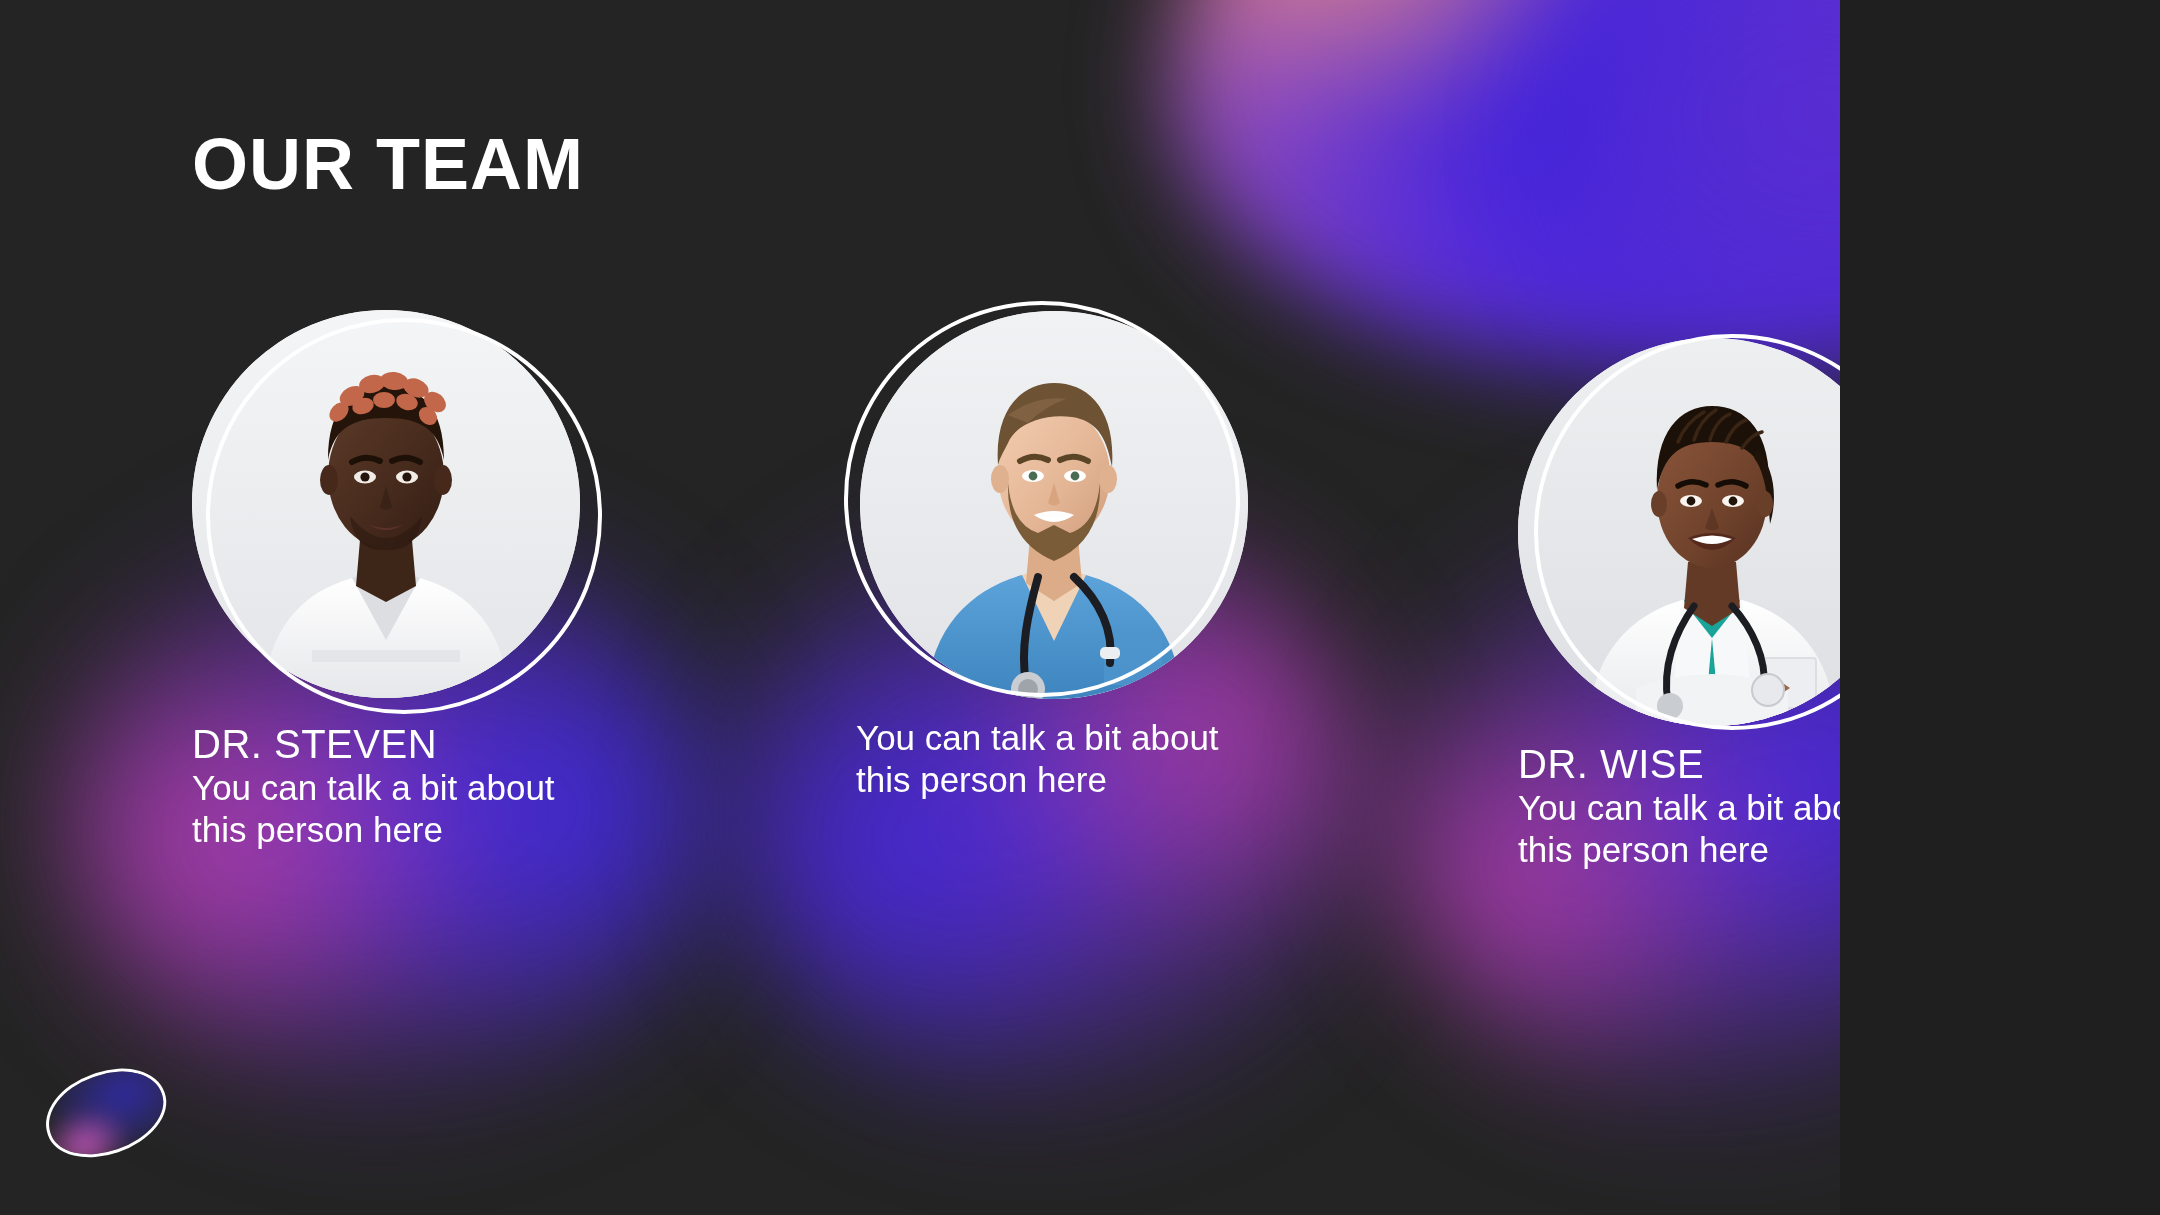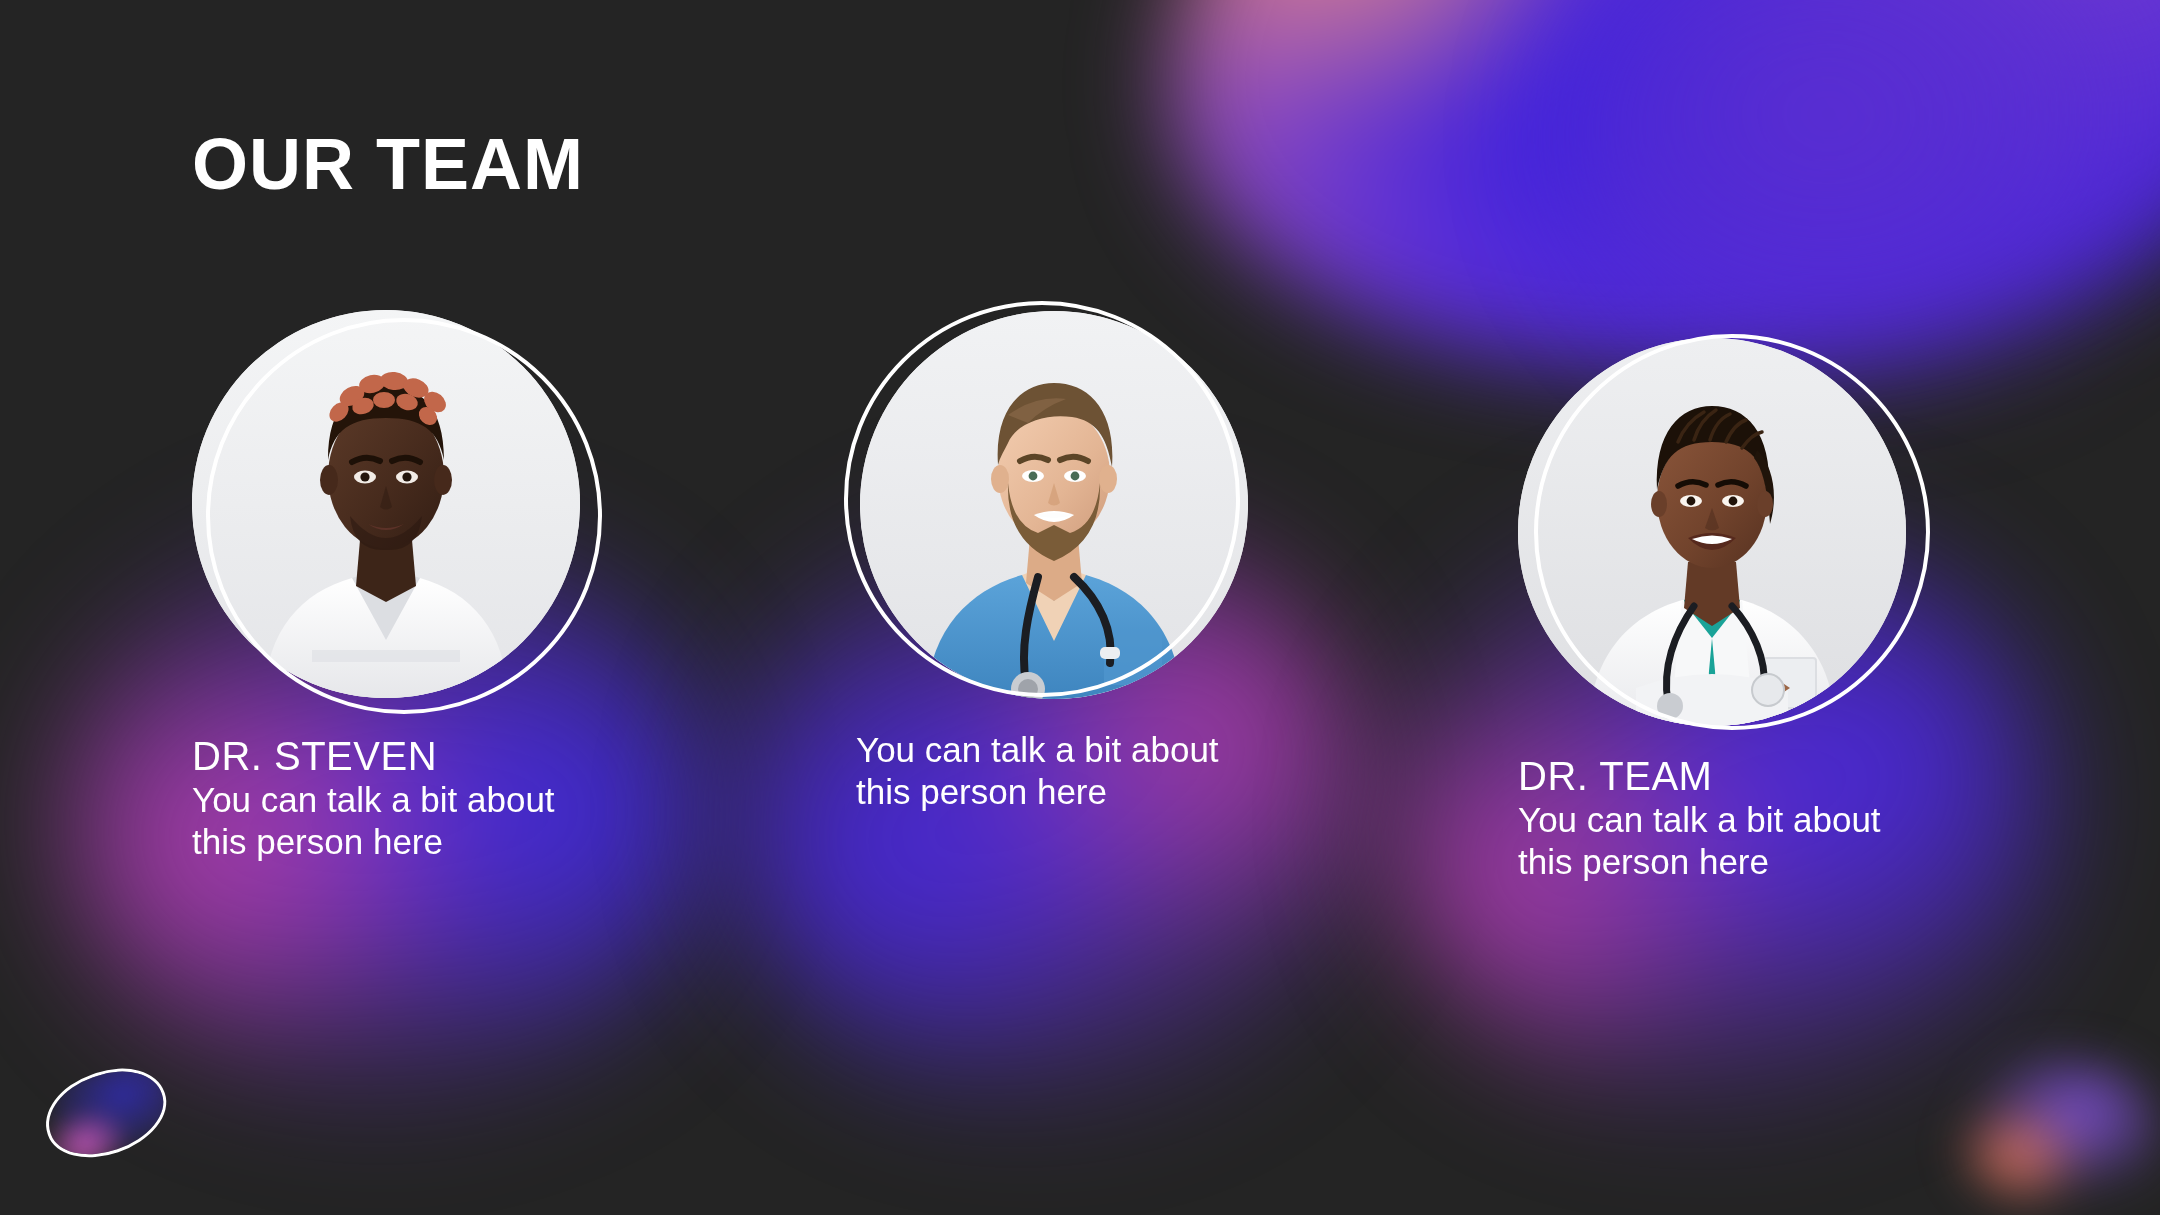--- a/index.html
+++ b/index.html
@@ -2,21 +2,21 @@
 <html><head>
 <meta charset="utf-8">
 <style>
   html, body {
     margin: 0;
     padding: 0;
     background: #1f1f1f;
   }
   .slide {
     position: relative;
-    width: 2160px;
+    width: 1840px;
     height: 1215px;
     background: #242424;
     overflow: hidden;
     font-family: "Liberation Sans", sans-serif;
   }
 
   
   .bg-layer {
     position: absolute;
     inset: 0;
@@ -159,21 +159,21 @@
     height: 388px;
     border-radius: 50%;
     overflow: hidden;
     background: #e9eaec;
   }
   .m2 .avatar-photo { left: 4px; top: 6px; }
   .m3 .avatar-photo { left: 0px; top: 8px; }
 
   .photo-art { position: absolute; inset: 0; }
 
-  .member-text { margin-top: 24px; }
+  .member-text { margin-top: 12px; }
   .member-name {
     font-size: 40px;
     font-weight: 400;
     color: #ffffff;
     line-height: 1.12;
     letter-spacing: 0.5px;
     white-space: nowrap;
   }
   .member-desc {
     font-size: 35px;
@@ -402,19 +402,19 @@
 
             <path d="M176 268 C156 296 144 330 150 364" stroke="#1b1d22" stroke-width="7" fill="none" stroke-linecap="round"></path>
             <path d="M214 268 C236 292 248 322 246 348" stroke="#1b1d22" stroke-width="7" fill="none" stroke-linecap="round"></path>
             <circle cx="250" cy="352" r="16" fill="#e7e9ec" stroke="#c7cace" stroke-width="2"></circle>
             <circle cx="152" cy="368" r="13" fill="#c9ccd1"></circle>
           </svg>
         </div>
         <div class="avatar-ring"></div>
       </div>
       <div class="member-text">
-        <div class="member-name">DR. TEAM</div>
+        <div class="member-name">DR. WISE</div>
         <div class="member-desc">You can talk a bit about this person here</div>
       </div>
     </div>
 
   </div>
 </div>
 
 </body></html>

